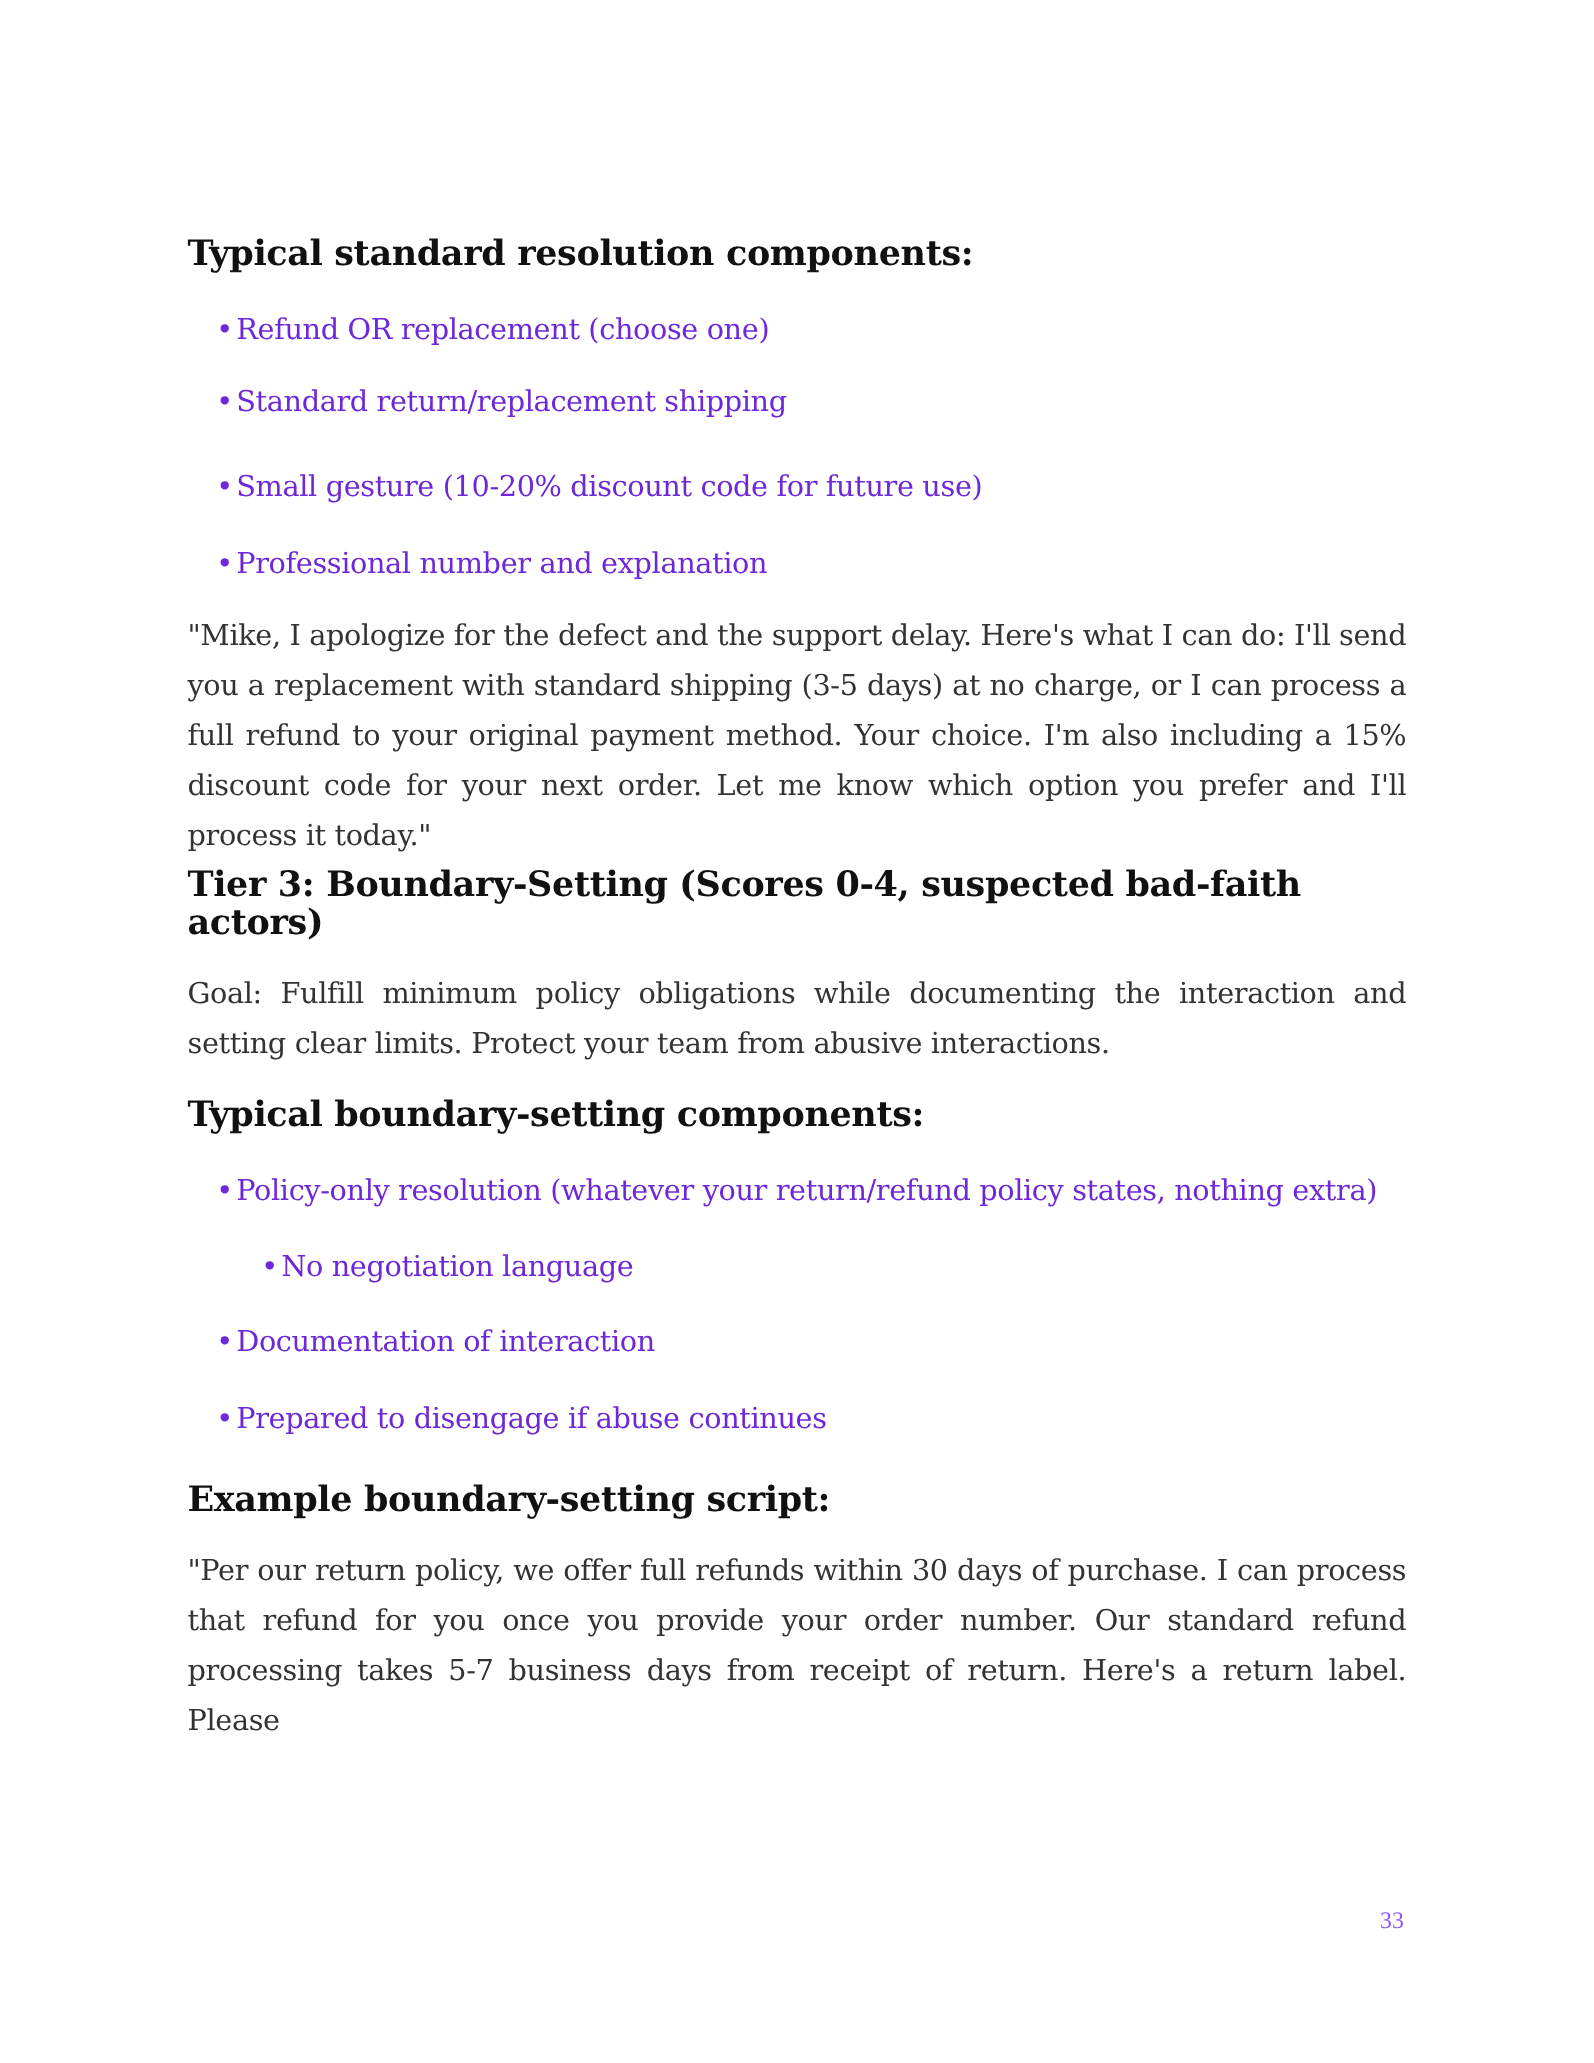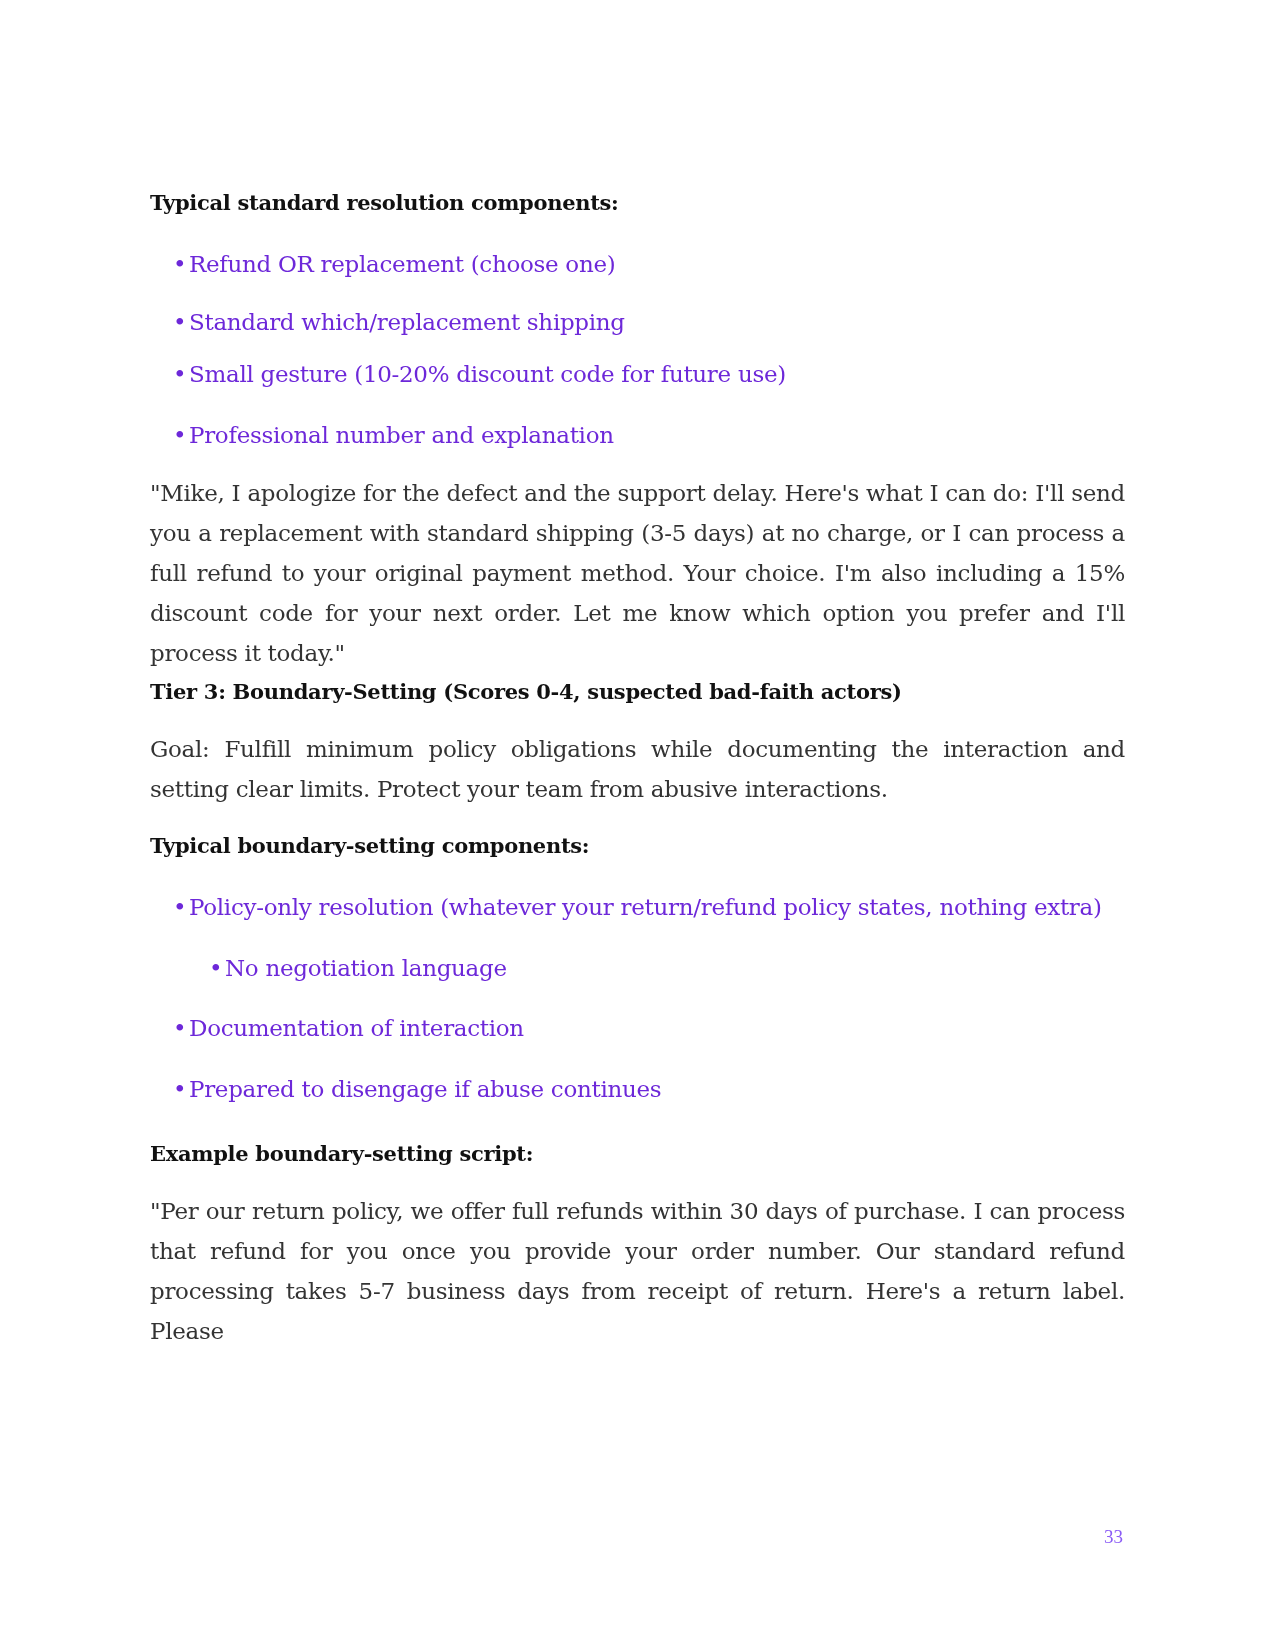--- a/index.html
+++ b/index.html
@@ -8,21 +8,21 @@
       position: absolute;
       left: 150px;
       top: 188px;
       width: 975px;
       font-family: "DejaVu Serif", "Liberation Serif", serif;
       color: #333333;
     }
     .h {
       font-family: "DejaVu Serif", "Liberation Serif", serif;
       font-weight: bold;
-      font-size: 21px;
+      font-size: 28px;
       color: #111111;
       margin: 0;
       line-height: 30px;
       letter-spacing: -0.3px;
     }
     ul.bullets {
       list-style: none;
       margin: 0;
       padding: 0 0 0 23px;
     }
@@ -54,22 +54,22 @@
   </style>
 </head>
 <body>
 
 <div class="page">
 
   <h3 class="h">Typical standard resolution components:</h3>
 
   <ul class="bullets" style="margin-top:31px;">
     <li><span class="dot">•</span><span>Refund OR replacement (choose one)</span></li>
-    <li style="margin-top:28px;"><span class="dot">•</span><span>Standard which/replacement shipping</span></li>
-    <li style="margin-top:22px;"><span class="dot">•</span><span>Small gesture (10-20% discount code for future use)</span></li>
+    <li style="margin-top:28px;"><span class="dot">•</span><span>Standard return/replacement shipping</span></li>
+    <li style="margin-top:38px;"><span class="dot">•</span><span>Small gesture (10-20% discount code for future use)</span></li>
     <li style="margin-top:31px;"><span class="dot">•</span><span>Professional number and explanation</span></li>
   </ul>
 
 
   <p class="body" style="margin-top:23px;">"Mike, I apologize for the defect and the support delay. Here's what I can do: I'll send you a replacement with standard shipping (3-5 days) at no charge, or I can process a full refund to your original payment method. Your choice. I'm also including a 15% discount code for your next order. Let me know which option you prefer and I'll process it today."</p>
 
   <h3 class="h" style="margin-top:4px;">Tier 3: Boundary-Setting (Scores 0-4, suspected bad-faith actors)</h3>
 
   <p class="body" style="margin-top:22px;">Goal: Fulfill minimum policy obligations while documenting the interaction and setting clear limits. Protect your team from abusive interactions.</p>
 

